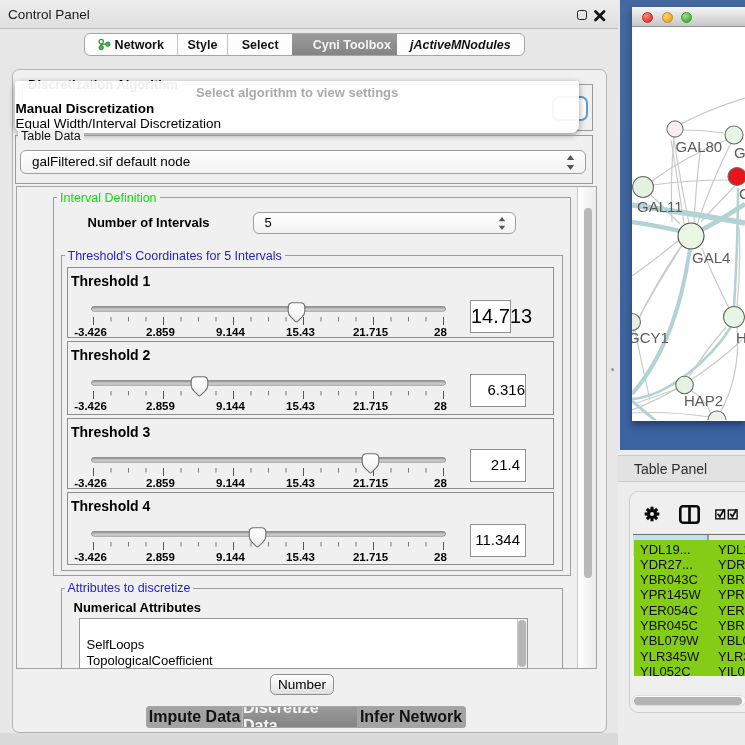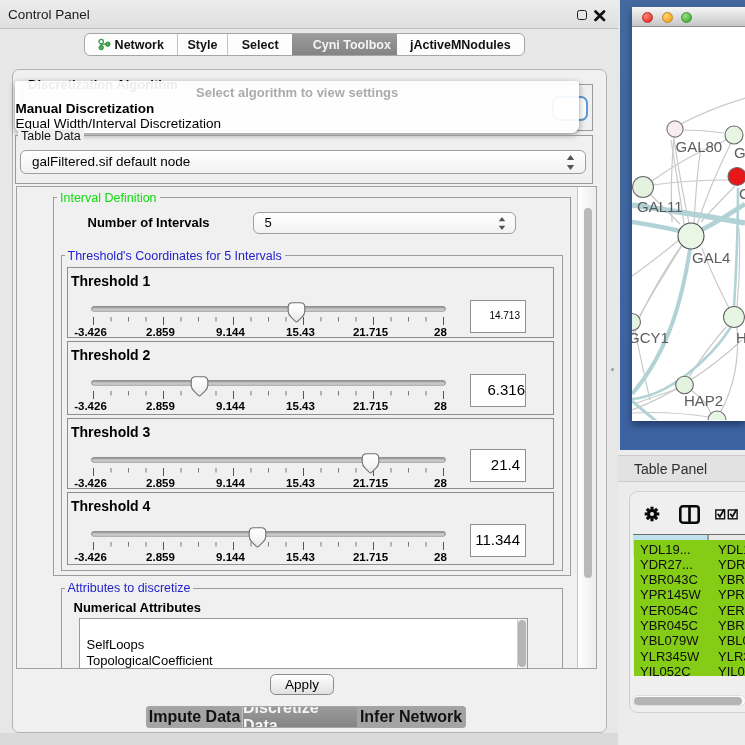--- a/index.html
+++ b/index.html
@@ -25,21 +25,21 @@
       <path d="M3.2 4 L3.2 9.4 M3.2 6.2 L9.6 6.2" stroke="#2e8b3a" stroke-width="1.2" fill="none"></path>
       <circle cx="3.2" cy="3.6" r="2.2" fill="#fff" stroke="#2f9e44" stroke-width="1.3"></circle>
       <circle cx="3.2" cy="9.6" r="2.2" fill="#4cb04f" stroke="#2e8b3a" stroke-width="1"></circle>
       <circle cx="9.8" cy="6.2" r="2.2" fill="#4cb04f" stroke="#2e8b3a" stroke-width="1"></circle>
     </svg>
     <span>Network</span>
     </div>
   <div style="width:51px;height:100%;border-right:1px solid #c2c2c2;display:flex;align-items:center;justify-content:center;">Style</div>
   <div style="width:64px;height:100%;display:flex;align-items:center;justify-content:center;">Select</div>
   <div style="width:105px;height:100%;background:linear-gradient(#9b9b9b,#848484);color:#f5f5f5;display:flex;align-items:center;justify-content:center;padding-left:15px;">Cyni Toolbox</div>
-  <div style="width:128px;height:100%;display:flex;align-items:center;justify-content:center;">jActiveMNodules</div>
+  <div style="width:128px;height:100%;display:flex;align-items:center;justify-content:center;font-style:italic;">jActiveMNodules</div>
 </div>
 
 <div class="abs" style="left:12px;top:69px;width:595px;height:664px;background:#f0f0f0;border:1px solid #b3b3b3;border-radius:7px;"></div>
 
 <div class="abs" style="left:22px;top:84px;width:571px;height:47px;border:1px solid #9a9a9a;"></div>
 <div class="abs" style="left:552px;top:96px;width:36px;height:25px;background:#fff;border:2.5px solid #5b9ad8;border-radius:7px;"></div>
 <div class="abs" style="left:25px;top:77px;font-size:13px;font-weight:bold;color:#000;background:#f0f0f0;padding:0 3px;">Discretization Algorithm</div>
 
 <div class="abs" style="left:14.5px;top:80.5px;width:564px;height:52px;background:rgba(255,255,255,0.93);border-radius:3px 3px 8px 8px;box-shadow:0 2px 6px rgba(0,0,0,0.4);"></div>
 <div class="abs" style="left:196px;top:85px;font-size:13px;font-weight:bold;color:#ababab;">Select algorithm to view settings</div>
@@ -111,21 +111,21 @@
     <line x1="359.0" y1="50" x2="359.0" y2="54.5" stroke="#777" stroke-width="1"></line>
     <line x1="376.5" y1="50" x2="376.5" y2="58" stroke="#555" stroke-width="1"></line>
   <text x="23.5" y="68.5" text-anchor="middle" font-size="11.5" font-weight="bold" fill="#000">-3.426</text>
     <text x="93.5" y="68.5" text-anchor="middle" font-size="11.5" font-weight="bold" fill="#000">2.859</text>
     <text x="163.5" y="68.5" text-anchor="middle" font-size="11.5" font-weight="bold" fill="#000">9.144</text>
     <text x="233.5" y="68.5" text-anchor="middle" font-size="11.5" font-weight="bold" fill="#000">15.43</text>
     <text x="303.5" y="68.5" text-anchor="middle" font-size="11.5" font-weight="bold" fill="#000">21.715</text>
     <text x="373.5" y="68.5" text-anchor="middle" font-size="11.5" font-weight="bold" fill="#000">28</text>
   <path d="M 221.2 40.3 Q 221.2 35.8 225.7 35.8 L 233.3 35.8 Q 237.8 35.8 237.8 40.3 L 237.8 44.3 Q 237.8 47.6 234.7 50.4 L 230.6 54.3 Q 229.5 55.3 228.4 54.3 L 224.3 50.4 Q 221.2 47.6 221.2 44.3 Z" fill="url(#th263)" stroke="#6f6f6f" stroke-width="1.1"></path>
 </svg>
-<div class="abs" style="left:470px;top:300px;width:56px;height:33px;background:#fff;border:1.5px solid #909090;font-size:10px;color:#000;text-align:right;line-height:30px;padding-right:5px;">14.713</div>
+<div class="abs" style="left:470px;top:300px;width:41px;height:33px;background:#fff;border:1.5px solid #909090;font-size:20px;color:#000;text-align:right;line-height:30px;">14.713</div>
 <div class="abs" style="left:66.5px;top:340.5px;width:487px;height:74.5px;border:1px solid #8d8d8d;"></div>
 <svg class="abs" style="left:66.5px;top:340.5px" width="487" height="74.5" viewBox="0 0 487 74.5">
   <text x="4" y="18.5" font-size="14" font-weight="bold" fill="#000">Threshold 2</text>
   <defs>
     <linearGradient id="trk340" x1="0" y1="0" x2="0" y2="1">
       <stop offset="0" stop-color="#8a8a8a"></stop>
         <stop offset="0.45" stop-color="#bfbfbf"></stop>
         <stop offset="1" stop-color="#e2e2e2"></stop>
     </linearGradient>
     <linearGradient id="th340" x1="0" y1="0" x2="0" y2="1">
@@ -260,21 +260,21 @@
 
 <div class="abs" style="left:61px;top:587.5px;width:501.5px;height:81px;border:1px solid #9c9c9c;border-bottom:none;"></div>
 <div class="grouptitle" style="left:64.5px;top:581px;color:#2323cd;">Attributes to discretize</div>
 <div class="abs" style="left:73.5px;top:600px;font-size:13px;font-weight:bold;color:#000;">Numerical Attributes</div>
 <div class="abs" style="left:78.5px;top:618px;width:449px;height:50.5px;background:#fff;border:1px solid #999;overflow:hidden;">
   <div style="font-size:13px;color:#000;padding:18px 0 0 7px;line-height:16px;">SelfLoops<br>TopologicalCoefficient<br>BetweennessCentrality</div>
   <div style="position:absolute;right:0;top:0;width:10px;height:100%;background:linear-gradient(90deg,#fff,#ececec);border-left:1px solid #ccc;"></div>
   <div style="position:absolute;right:1px;top:1px;width:7.5px;height:47px;background:#b5b5b5;border-radius:4px;"></div>
 </div>
 
-<div class="abs" style="left:270px;top:673.5px;width:64px;height:21.5px;background:linear-gradient(#ffffff,#e0e0e0);border:1px solid #8b8b8b;border-radius:5.5px;font-size:13.5px;color:#000;text-align:center;line-height:19.5px;">Apply</div>
+<div class="abs" style="left:270px;top:673.5px;width:64px;height:21.5px;background:linear-gradient(#ffffff,#e0e0e0);border:1px solid #8b8b8b;border-radius:5.5px;font-size:13.5px;color:#000;text-align:center;line-height:19.5px;">Number</div>
 
 <div class="abs" style="left:146px;top:706px;width:320px;height:21.5px;background:#a3a3a3;border:1px solid #a6a6a6;border-radius:3px;overflow:hidden;display:flex;font-size:16px;font-weight:bold;color:#111;">
   <div style="width:96px;height:100%;border-right:1px solid #c2c2c2;display:flex;align-items:center;justify-content:center;">Impute Data</div>
   <div style="width:114px;height:100%;background:linear-gradient(#9b9b9b,#848484);color:#f5f5f5;display:flex;align-items:center;justify-content:center;">Discretize Data</div>
   <div style="flex:1;display:flex;align-items:center;justify-content:center;">Infer Network</div>
 </div>
 
 <div class="abs" style="left:0;top:733px;width:618px;height:12px;background:#dadada;"></div>
 
 <div class="abs" style="left:611px;top:368px;width:3px;height:3px;border-radius:50%;background:#999;"></div>

